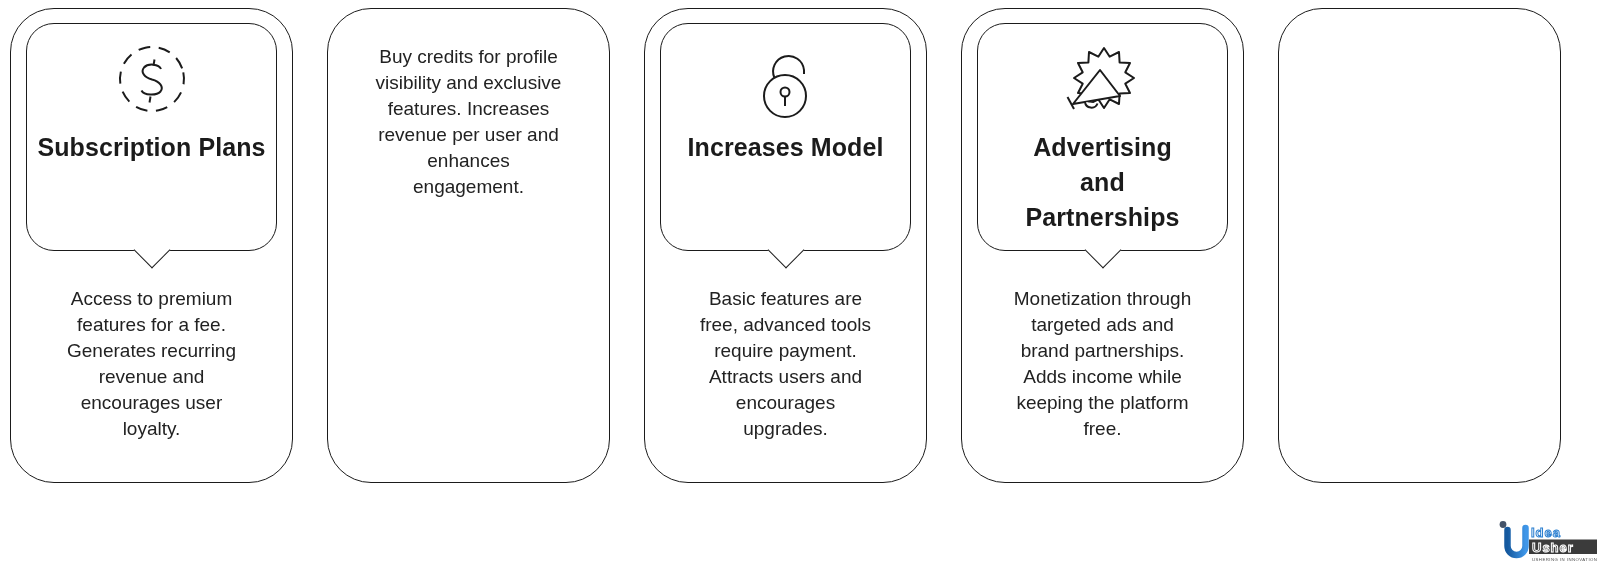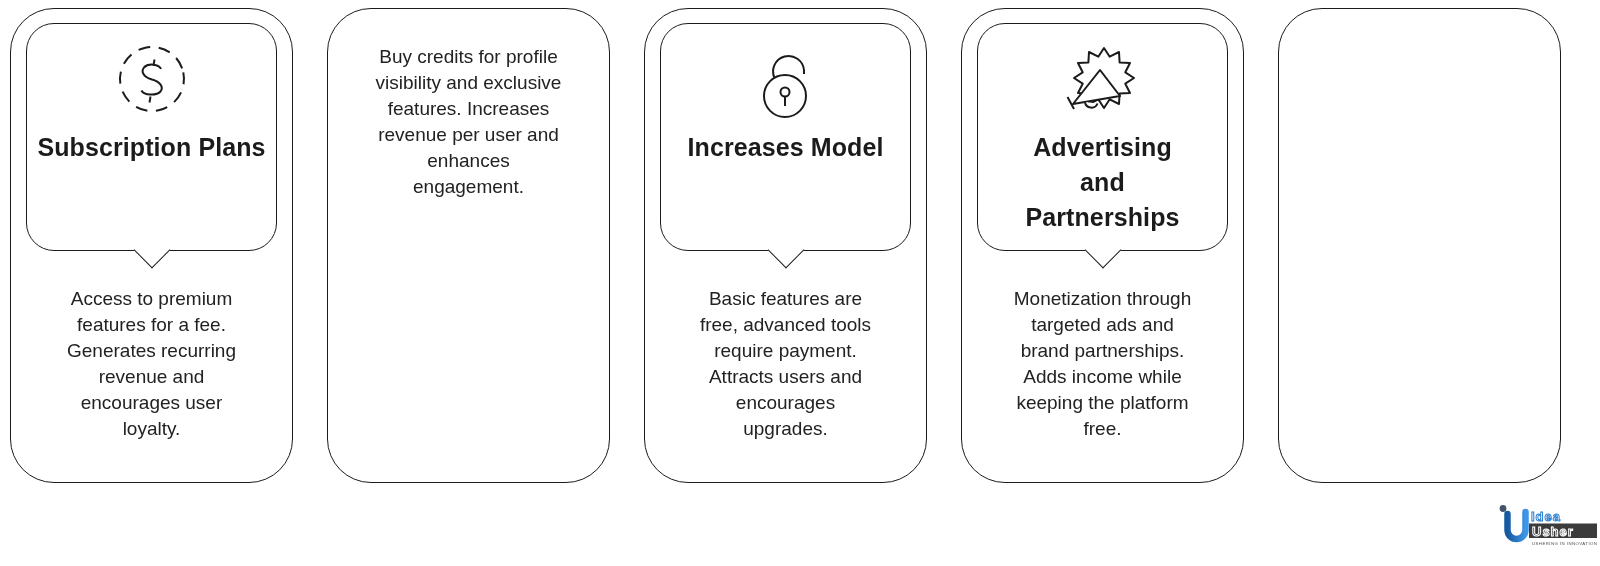--- a/index.html
+++ b/index.html
@@ -32,21 +32,21 @@
   .icon-wrap svg{display:block;}
   .card-title{
     margin:6px 8px 0;font-size:25px;line-height:35px;font-weight:bold;
     color:#1b1b1b;text-align:center;white-space:pre-line;letter-spacing:0.1px;
   }
   .card-desc{
     margin:35px 16px 0;font-size:19px;line-height:26px;color:#222222;
     text-align:center;white-space:pre-line;
   }
   .logo{
-    position:absolute;right:3px;bottom:20px;width:102px;height:43px;
+    position:absolute;right:3px;bottom:4px;width:102px;height:43px;
   }
   .ink{stroke:#1b1b1b;fill:none;stroke-width:2;}
   .ink-fill{stroke:#1b1b1b;fill:#ffffff;stroke-width:2;}
 </style>
 </head>
 <body>
 
 <div class="cards-row">
 
   <div class="card">

